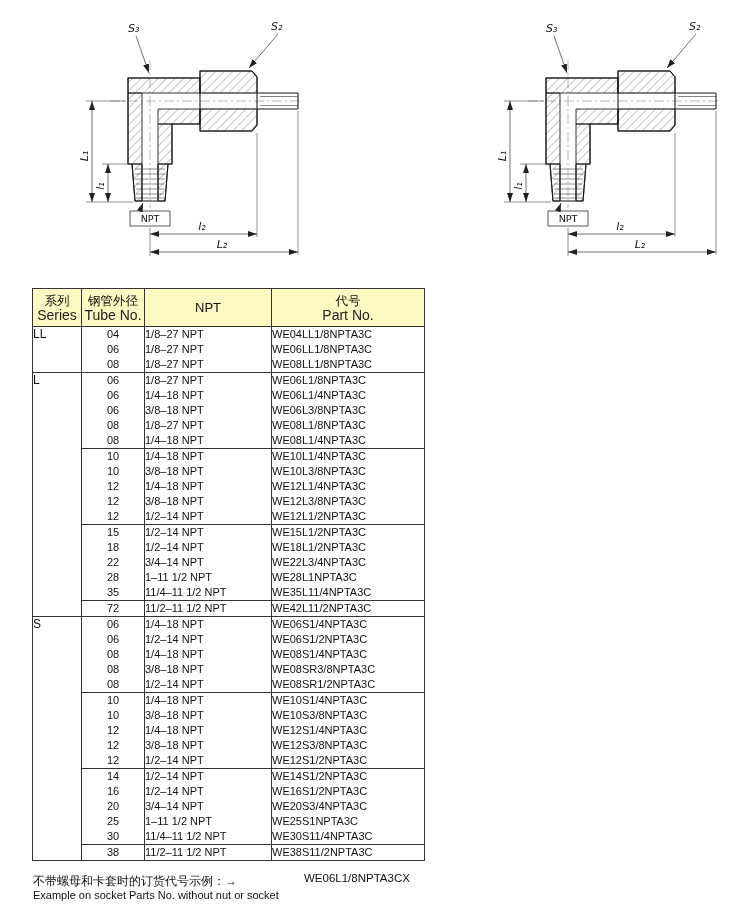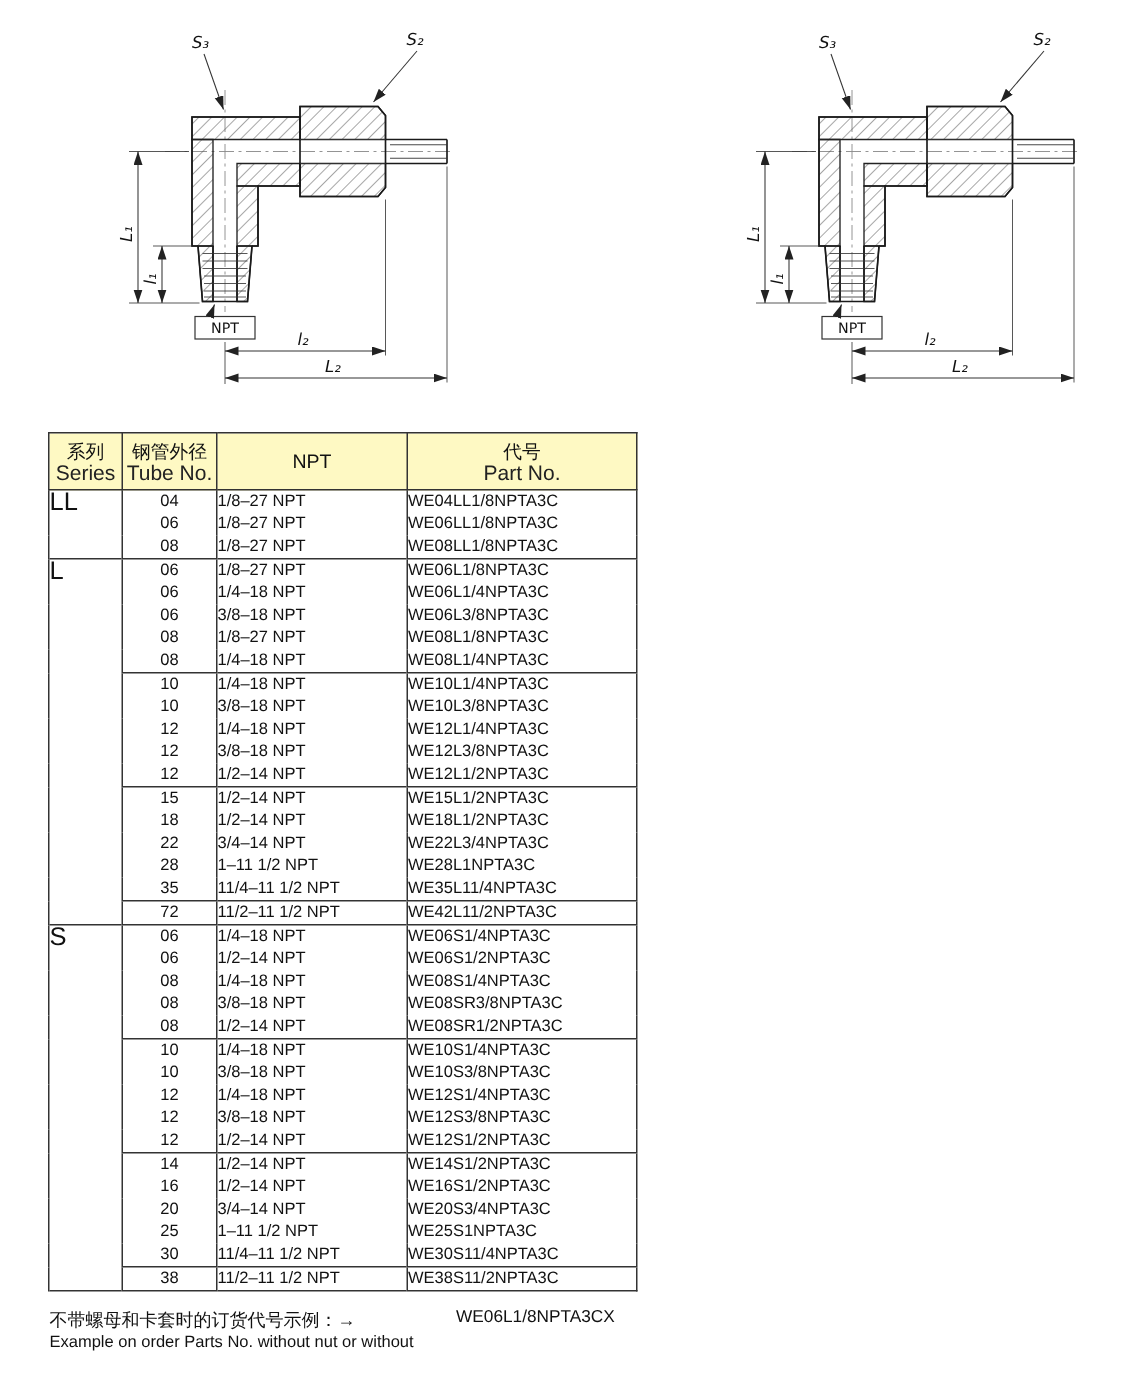--- a/index.html
+++ b/index.html
@@ -36,21 +36,21 @@
     background:#fef9c3;font-weight:normal;padding:5px 2px;vertical-align:middle;
   }
   th .zh{font-size:12.5px;line-height:15px;}
   th .en{font-size:14px;line-height:12px;color:#222;}
   th.npt-h{font-size:13px;}
   .w-series{width:44px;} .w-tube{width:58px;} .w-npt{width:122px;} .w-part{width:148px;}
   table.parts td{
     padding:0;height:15px;line-height:15px;border-left:1px solid #333;
     white-space:nowrap;overflow:hidden;
   }
-  td.series-cell{vertical-align:top;padding:1px 0 0 6px;font-size:17px;border-left:none;}
+  td.series-cell{vertical-align:top;padding:1px 0 0 6px;font-size:12px;border-left:none;}
   td.tube-cell{text-align:center;}
   td.npt-cell{padding-left:8px;}
   td.part-cell{padding-left:7px;}
   tr.group-start td{border-top:1.3px solid #333;}
   tr.block-start td{border-top:1px solid #333;}
 
   
   .footer{position:absolute;left:33px;top:871px;width:560px;}
   .footer .line1{position:relative;height:16px;}
   .footer .note-zh{font-size:12px;}
@@ -375,14 +375,14 @@
         </tr>
       </tbody>
   </table>
 </div>
 
 <div class="footer">
   <div class="line1">
     <span class="note-zh">不带螺母和卡套时的订货代号示例：→</span>
     <span class="example-part">WE06L1/8NPTA3CX</span>
   </div>
-  <div class="note-en">Example on order Parts No. without nut or without</div>
+  <div class="note-en">Example on socket Parts No. without nut or socket</div>
 </div>
 
 </body></html>

